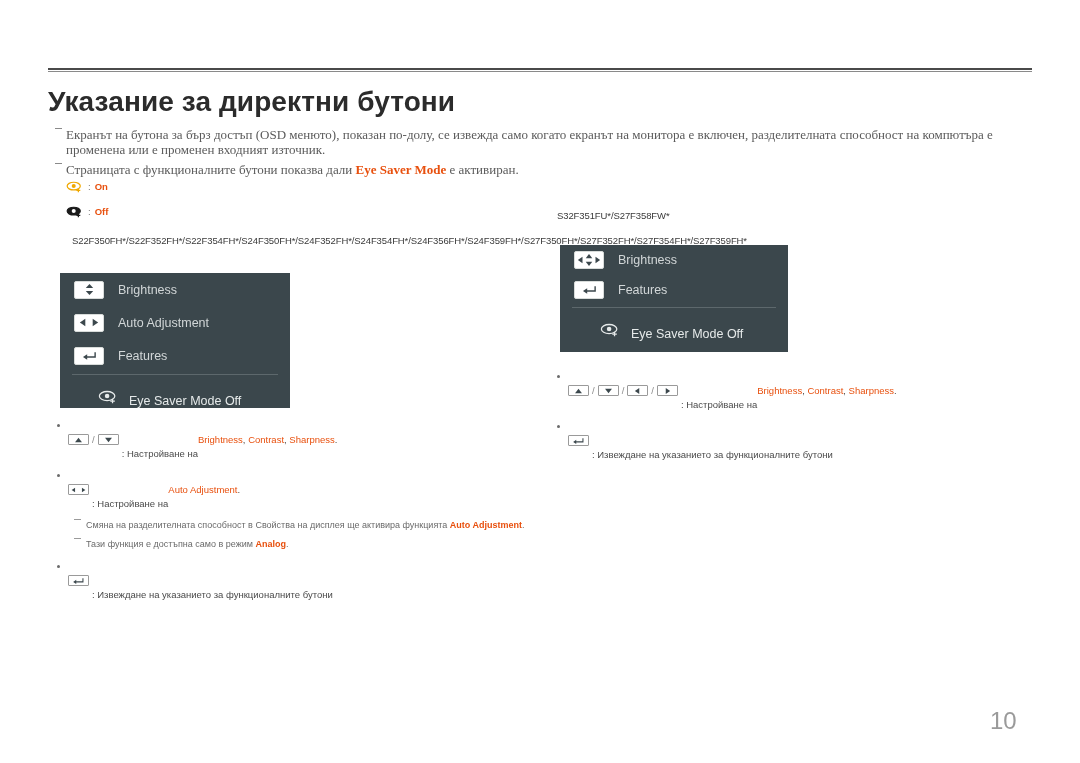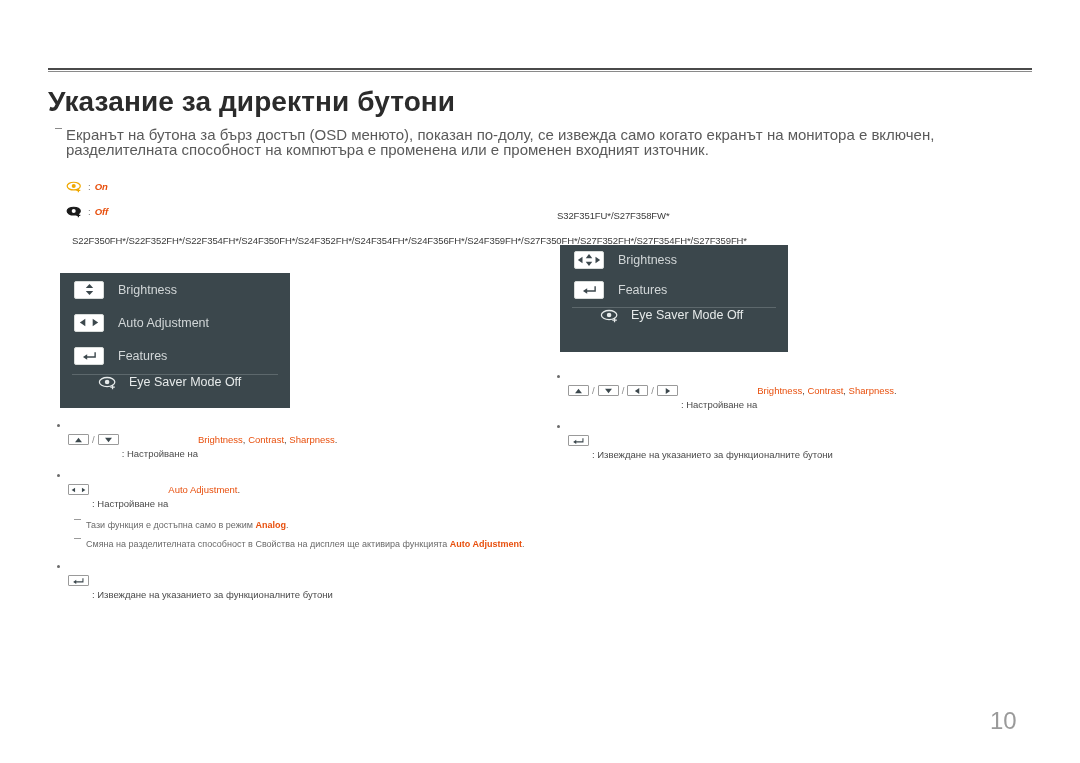--- a/index.html
+++ b/index.html
@@ -40,23 +40,24 @@
     top: 86px;
     font-size: 28px;
     font-weight: bold;
     color: #2b2b2b;
     letter-spacing: 0.1px;
   }
 
   
   .note {
     position: absolute;
-    font-size: 15px;
+    font-size: 13px;
     line-height: 15px;
     color: #5a5a5a;
+    font-family: Liberation Serif, serif;
   }
   .note .dash {
     position: absolute;
     left: 0;
     top: 1px;
     width: 7px;
     height: 1px;
     border-top: 1.3px solid #8a8a8a;
   }
   .note .body {
@@ -72,21 +73,21 @@
 
   
   .eye-legend {
     position: absolute;
     display: flex;
     align-items: center;
     font-size: 9.5px;
     color: #5a5a5a;
   }
   .eye-legend .sep { margin: 0 4px 0 5px; color: #777; }
-  .eye-legend .state { color: #e8500e; font-weight: bold; font-style: italic; }
+  .eye-legend .state { color: #e8500e; font-weight: bold; }
   .legend-on  { left: 66px; top: 180px; }
   .legend-off { left: 66px; top: 205px; }
 
   
   .eye-glyph { width: 17px; height: 13px; display: block; }
 
   
   .models {
     position: absolute;
     font-size: 9.5px;
@@ -123,21 +124,21 @@
   }
 
   .osd-sep {
     height: 1px;
     background: #5d686c;
     margin: 2px 12px 0 12px;
   }
 
   .osd-row-eye {
     display: flex;
-    align-items: flex-start;
+    align-items: flex-end;
     height: 33px;
     padding-left: 38px;
   }
   .osd-right .osd-row-eye { height: 33px; padding-left: 40px; }
   .osd-row-eye .label {
     color: #e6eaea;
     font-size: 12.5px;
     margin-left: 11px;
     white-space: nowrap;
   }
@@ -237,20 +238,24 @@
 
   <div class="top-rule"></div>
 
   <div class="page-title">Указание за директни бутони</div>
 
   <div class="note note1">
     <span class="dash"></span>
     <span class="body">Екранът на бутона за бърз достъп (OSD менюто), показан по-долу, се извежда само когато екранът на монитора е включен, разделителната способност на компютъра е променена или е променен входният източник.</span>
   </div>
 
+  <div class="note note2">
+    <span class="dash"></span>
+    <span class="body"><span>Страницата с функционалните бутони показва дали </span><span class="hl">Eye Saver Mode</span><span> е активиран.</span></span>
+  </div>
 
   <div class="eye-legend legend-on">
     <span>
       <svg class="eye-glyph" viewBox="0 0 22 16">
         <ellipse cx="10" cy="7.5" rx="8.5" ry="5" fill="none" stroke="#f0a800" stroke-width="1.6"></ellipse>
         <circle cx="10" cy="7.5" r="2.6" fill="#f0a800"></circle>
         <path d="M16 10.5 v5 M13.5 13 h5" stroke="#f0a800" stroke-width="1.6" fill="none"></path>
       </svg>
     </span>
     <span class="sep">:</span>
@@ -393,26 +398,26 @@
           </svg>
         </span>
         <span class="txt colon">: Настройване на </span>
         <span class="hl-n">Auto Adjustment</span>
         <span>.</span>
       </span>
     </div>
 
     <div class="subnote">
       <span class="dash"></span>
-      <span>Тази функция е достъпна само в режим </span><span class="hl">Analog</span><span>.</span>
+      <span>Смяна на разделителната способност в Свойства на дисплея ще активира функцията </span><span class="hl">Auto Adjustment</span><span>.</span>
     </div>
 
     <div class="subnote">
       <span class="dash"></span>
-      <span>Смяна на разделителната способност в Свойства на дисплея ще активира функцията </span><span class="hl">Auto Adjustment</span><span>.</span>
+      <span>Тази функция е достъпна само в режим </span><span class="hl">Analog</span><span>.</span>
     </div>
 
     <div class="bullet" style="margin-top:8px">
       <span class="dot"></span>
       <span class="content">
         <span class="key-sm">
           <svg width="13" height="8" viewBox="0 0 14 9">
             <path d="M12 1.5 v4 H4" stroke="#3b474c" stroke-width="1.2" fill="none"></path>
             <polygon points="4.5,3 4.5,8 1,5.5" fill="#3b474c"></polygon>
           </svg>

